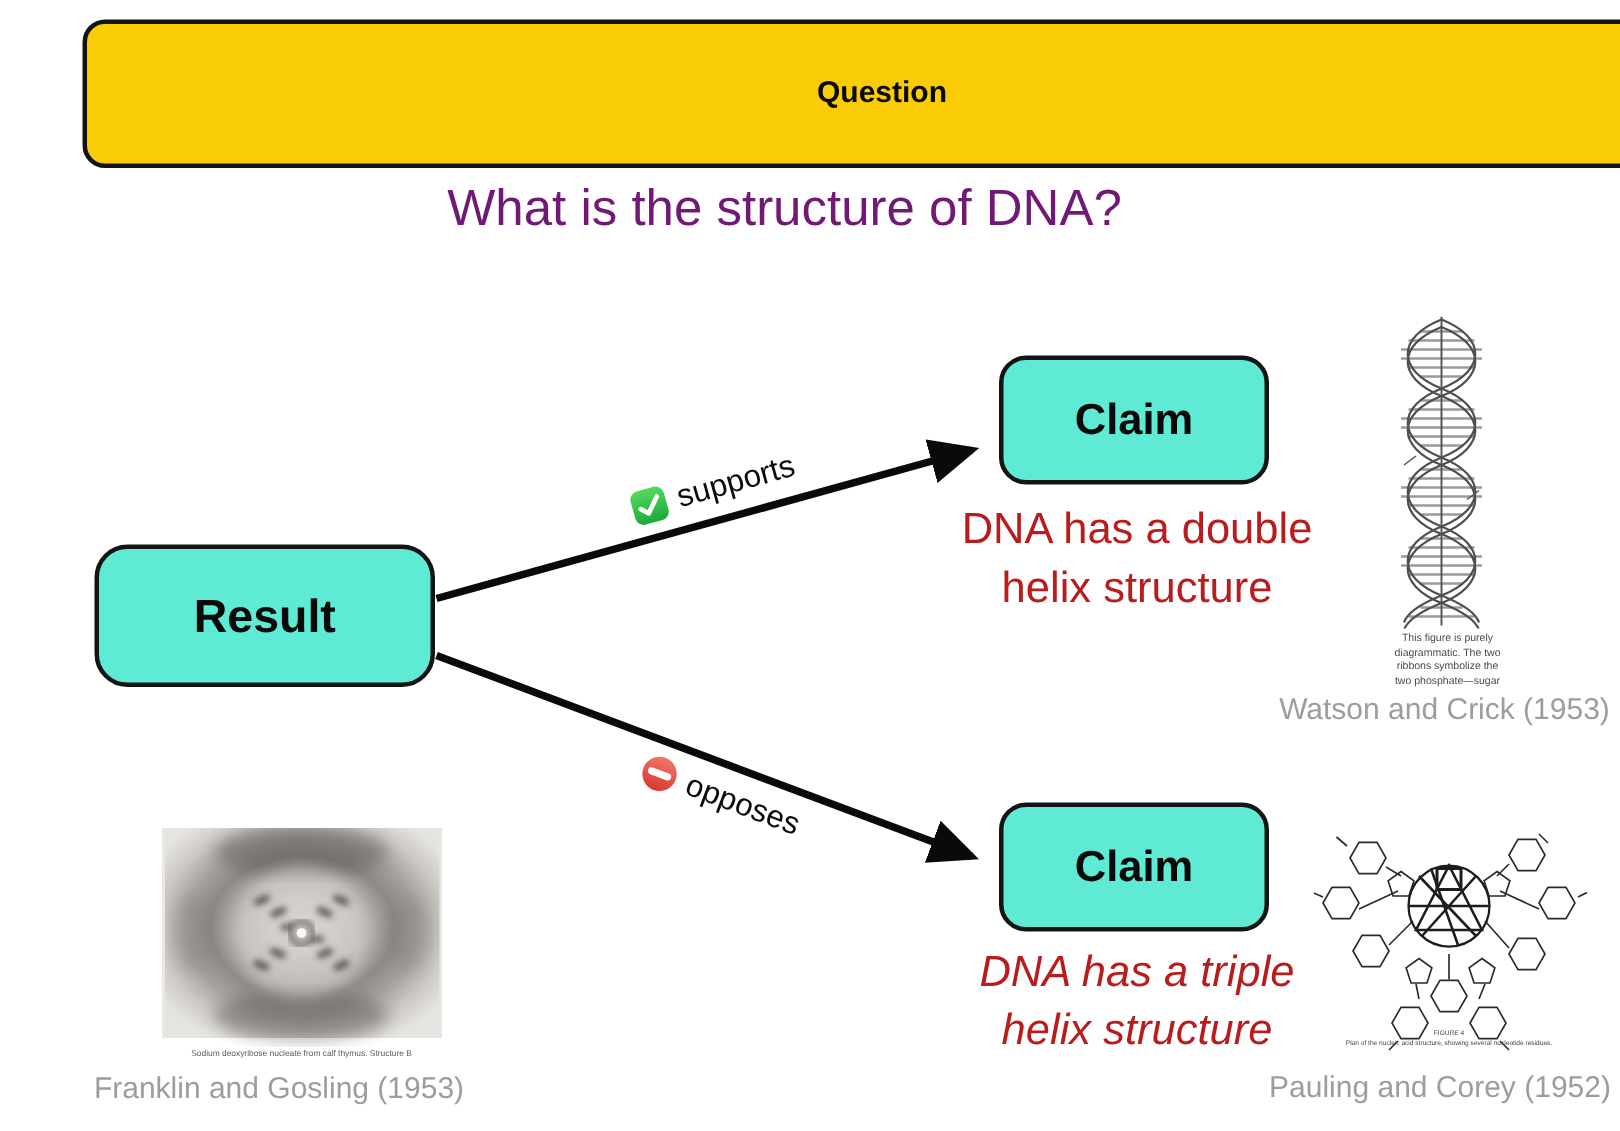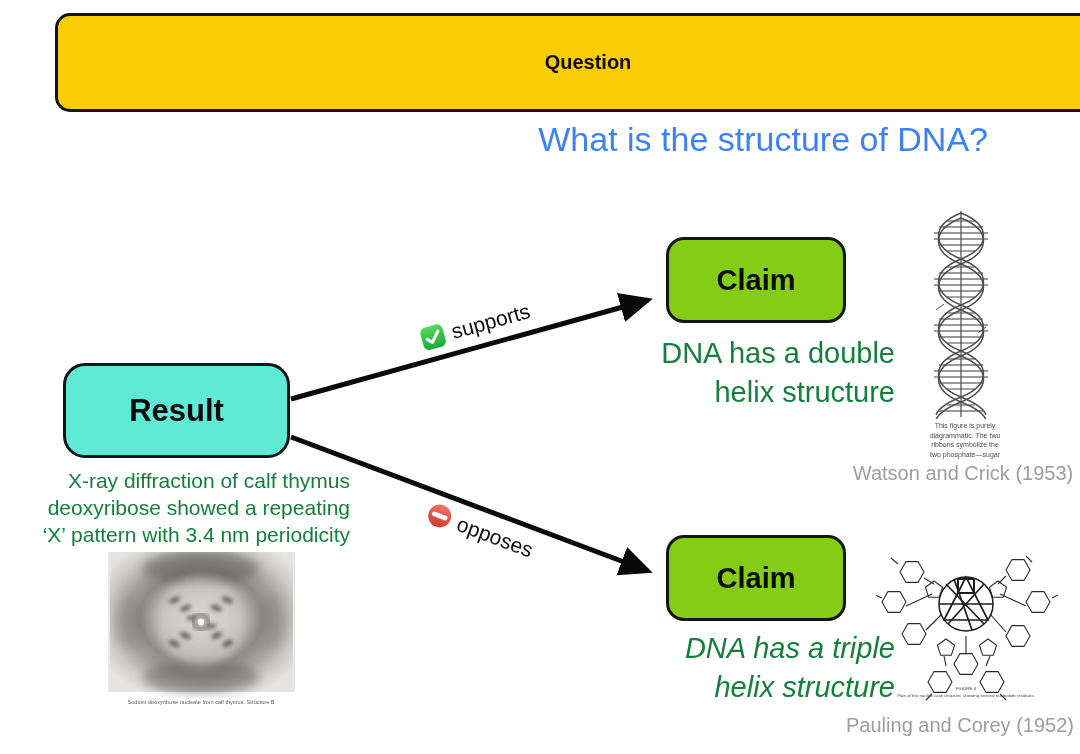--- a/index.html
+++ b/index.html
@@ -17,32 +17,32 @@
   }
   .question-node {
     left: 55px; top: 13px; width: 1066px; height: 99px;
     background: #FACC05; border-radius: 15px; font-size: 20px;
   }
   .result-node {
     left: 63px; top: 363px; width: 227px; height: 95px;
     background: #5eead4; border-radius: 22px; font-size: 31px;
   }
   .claim-node {
-    width: 180px; height: 86px; background: #84cc16; border-radius: 18px; font-size: 29px;
+    width: 180px; height: 86px; background: #5eead4; border-radius: 18px; font-size: 29px;
   }
   .claim-node.top { left: 666px; top: 237px; }
   .claim-node.bottom { left: 666px; top: 535px; }
 
   
   .subtitle {
-    position: absolute; left: 58px; top: 120px; width: 930px; text-align: right;
-    font-size: 34px; color: #3b82f6; z-index: 2;
+    position: absolute; left: 58px; top: 120px; width: 930px; text-align: center;
+    font-size: 34px; color: #701a75; z-index: 2;
   }
   .desc {
-    position: absolute; text-align: right; color: #15803d; white-space: pre-line; z-index: 2;
+    position: absolute; text-align: center; color: #b91c1c; white-space: pre-line; z-index: 2;
   }
   .result-desc { left: 8px; top: 467px; width: 342px; font-size: 21px; line-height: 27px; }
   .claim-desc { width: 274px; font-size: 29px; line-height: 39px; }
   .claim-desc.top { left: 621px; top: 334px; }
   .claim-desc.bottom { left: 621px; top: 629px; font-style: italic; }
 
   .attribution {
     position: absolute; text-align: center; color: #9D9D9D; font-size: 20px; z-index: 2;
   }
   .attr-franklin { left: 30px; top: 715px; width: 312px; }
@@ -86,23 +86,20 @@
   </svg>
 
   <div class="node question-node">
     <span>Question</span>
   </div>
   <div class="subtitle">What is the structure of DNA?</div>
 
   <div class="node result-node">
     <span>Result</span>
   </div>
-  <div class="desc result-desc">X-ray diffraction of calf thymus
-deoxyribose showed a repeating
-‘X’ pattern with 3.4 nm periodicity</div>
 
   <div class="figure fig-franklin">
     <svg width="187" height="158" viewBox="0 0 187 158">
       <defs>
         <radialGradient id="xbg" cx="50%" cy="47%" r="62%">
           <stop offset="0%" stop-color="#D8D6D2"></stop>
           <stop offset="20%" stop-color="#CFCCC8"></stop>
           <stop offset="38%" stop-color="#B3B0AC"></stop>
           <stop offset="54%" stop-color="#8E8B87"></stop>
           <stop offset="68%" stop-color="#A5A29E"></stop>
@@ -134,20 +131,21 @@
         <rect x="103" y="81" width="11" height="4.6" rx="2.3" transform="rotate(-24 109 83)"></rect>
         <rect x="114" y="89" width="11" height="4.6" rx="2.3" transform="rotate(-24 120 91)"></rect>
         <rect x="79" y="64" width="9" height="4.2" rx="2.1"></rect>
         <rect x="99" y="72" width="9" height="4.2" rx="2.1"></rect>
       </g>
       <circle cx="93" cy="70" r="7.5" fill="#C9C6C2" stroke="#4A4846" stroke-width="3" opacity="0.9" filter="url(#bl1)"></circle>
       <circle cx="93" cy="70" r="3.2" fill="#FBFAF8"></circle>
       <text x="93" y="152" text-anchor="middle" font-size="5.6" fill="#5a5a5a">Sodium deoxyribose nucleate from calf thymus. Structure B</text>
     </svg>
   </div>
+  <div class="attribution attr-franklin">Franklin and Gosling (1953)</div>
 
   <div class="edge-label supports">
     <span class="label-icon">
       <svg width="25" height="25" viewBox="0 0 24 24">
         <defs>
           <linearGradient id="gGreen" x1="0" y1="0" x2="0" y2="1">
             <stop offset="0%" stop-color="#56D95F"></stop>
               <stop offset="100%" stop-color="#1CA93C"></stop>
           </linearGradient>
         </defs>

